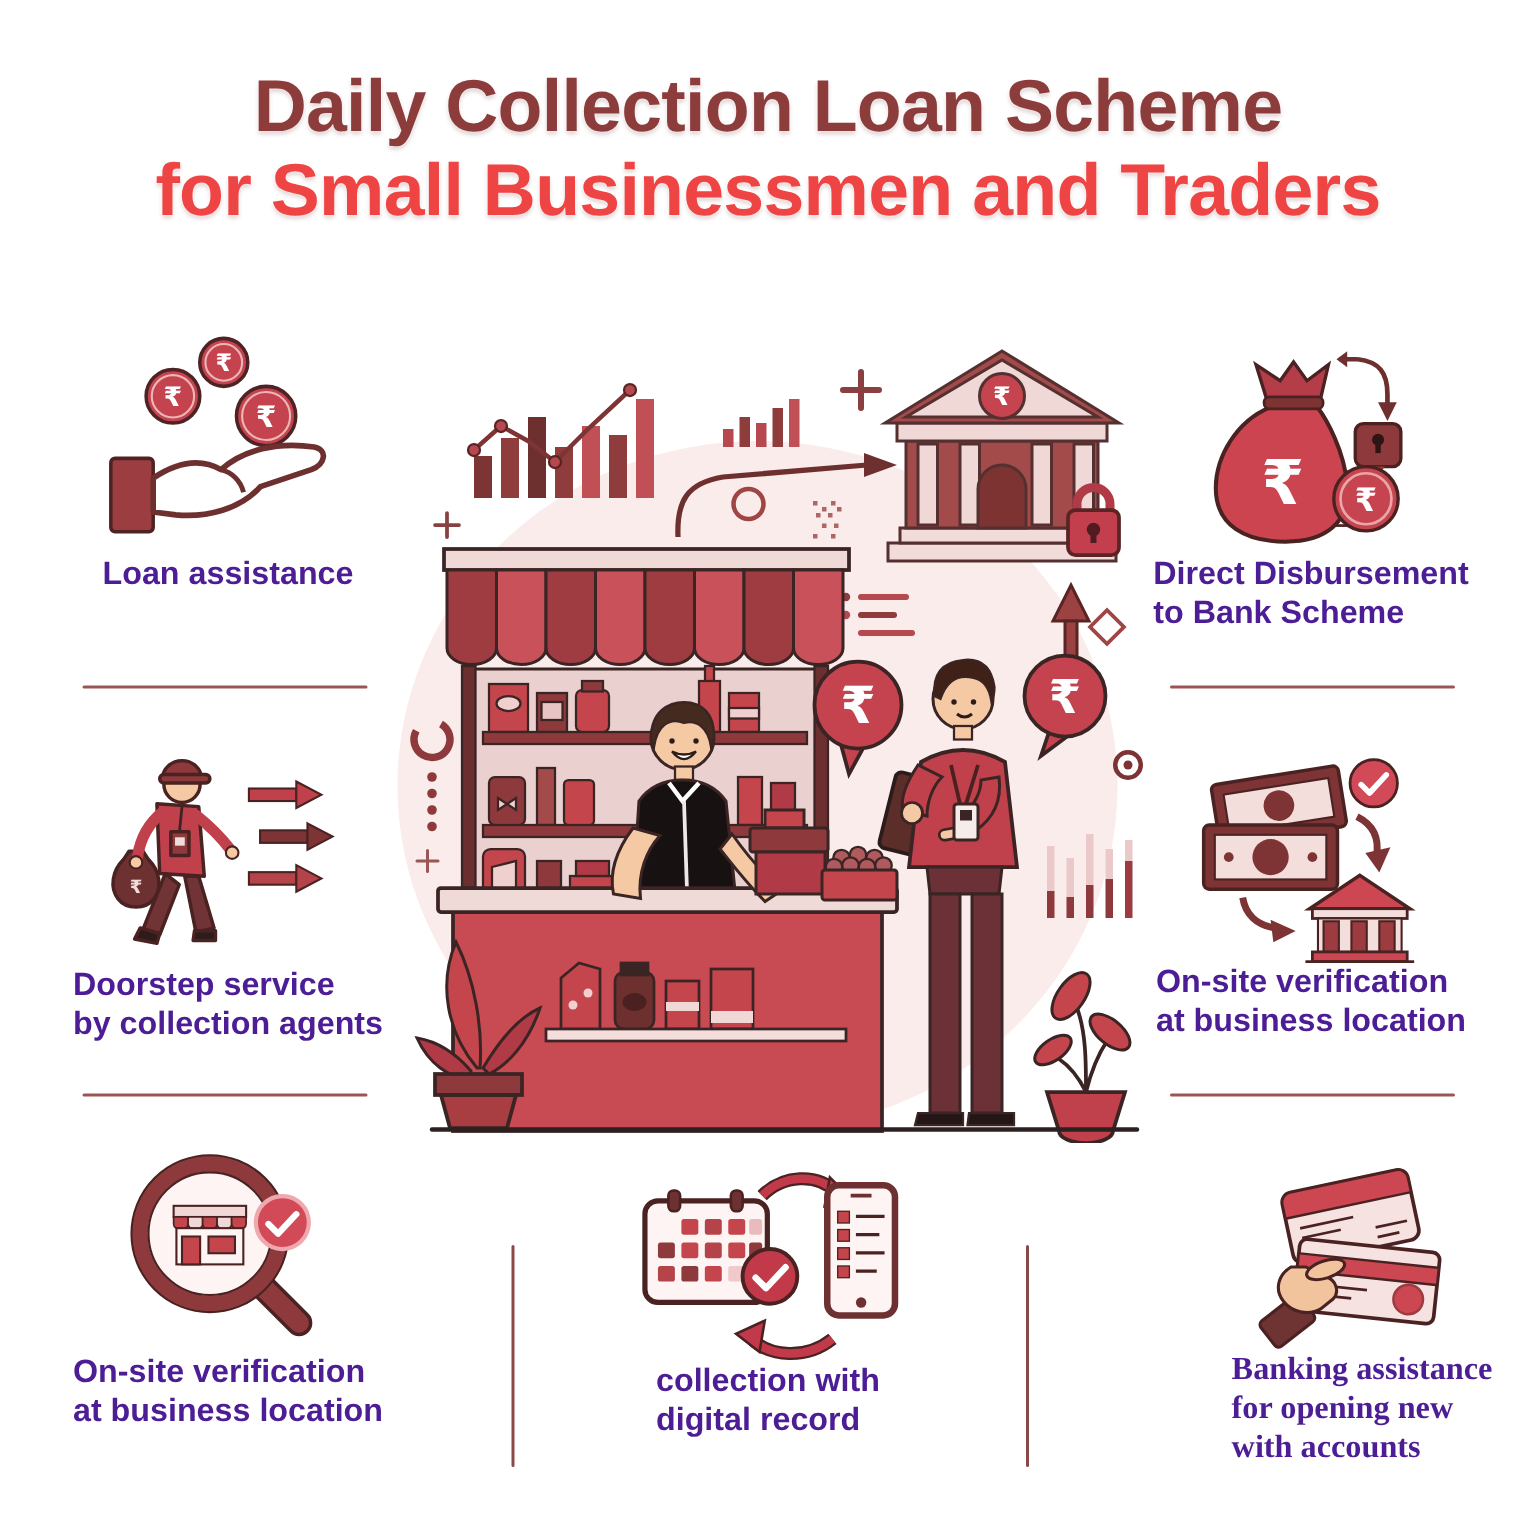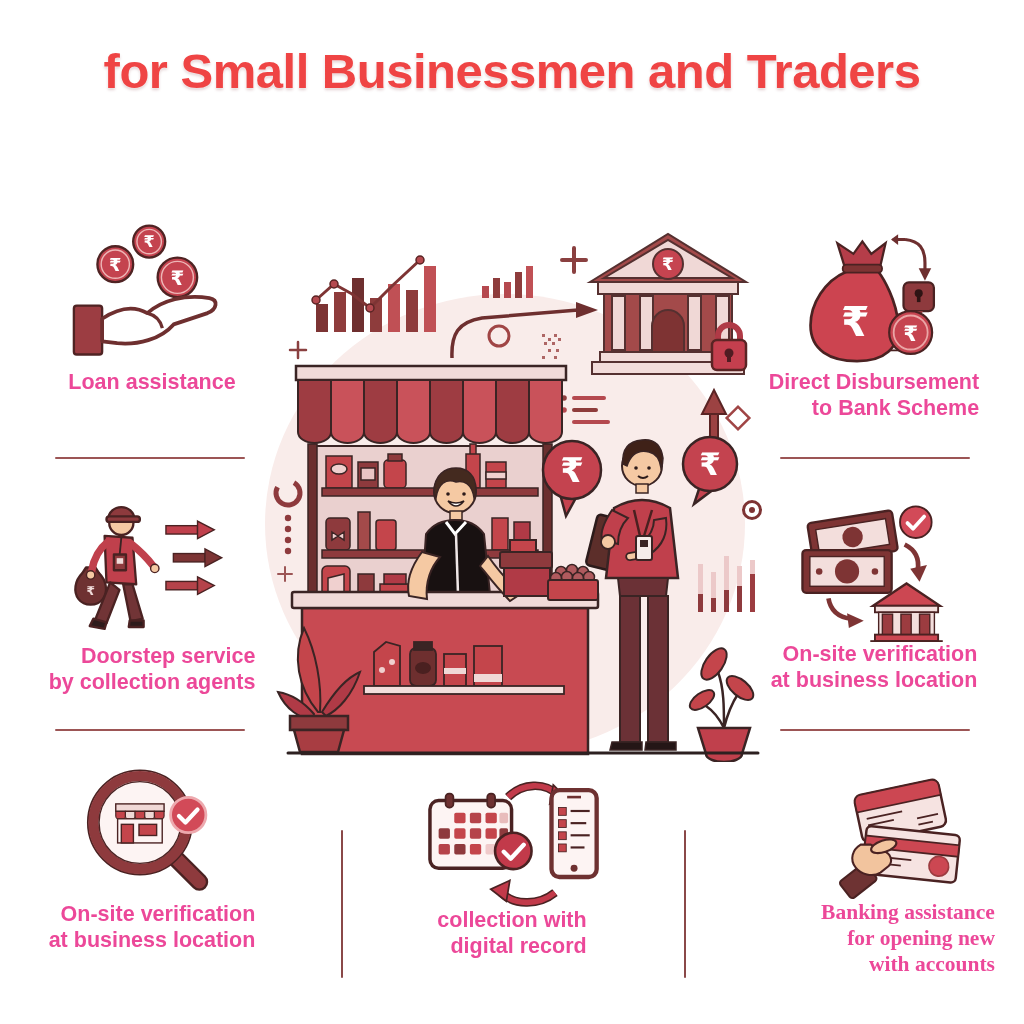--- a/index.html
+++ b/index.html
@@ -4,33 +4,34 @@
 <style>
   html,body{margin:0;padding:0;background:#fff;}
   .stage{position:relative;width:1024px;height:1024px;background:#ffffff;overflow:hidden;
          font-family:"Liberation Sans","DejaVu Sans",sans-serif;}
   .title{position:absolute;top:44px;left:0;width:1024px;text-align:center;line-height:1.14;
          font-weight:bold;letter-spacing:-0.5px;}
   .title .t1{display:block;font-size:49px;color:#8d3c3c;text-shadow:0 0 2px #fff,0 2px 3px rgba(90,30,30,.22);}
   .title .t2{display:block;font-size:49px;color:#ef4444;text-shadow:0 0 2px #fff,0 2px 3px rgba(120,30,40,.22);}
   .feature{position:absolute;display:flex;flex-direction:column;align-items:center;}
   .feature .ic{display:flex;align-items:flex-end;justify-content:center;}
-  .label{text-align:right;font-size:21.5px;font-weight:600;color:#ec4899;line-height:1.2;
+  .label{text-align:left;font-size:21.5px;font-weight:600;color:#4c1d95;line-height:1.2;
          text-shadow:0 0 2px #fff;}
   .label span{display:block;}
   .hdiv{position:absolute;height:2px;background:#9c5555;border-radius:2px;}
   .vdiv{position:absolute;width:2px;background:#8a4848;border-radius:2px;}
   .scene{position:absolute;left:252px;top:222px;width:512px;height:540px;}
 </style>
 </head>
 <body>
 
 <div class="stage">
 
   <h1 class="title" style="margin:0;">
+    <span class="t1">Daily Collection Loan Scheme</span>
     <span class="t2">for Small Businessmen and Traders</span>
   </h1>
 
   <svg class="scene" viewBox="0 0 512 540">
     <ellipse cx="253" cy="302" rx="240" ry="230" fill="#f9ecea"></ellipse>
 
     <g transform="translate(64,38)">
       <rect x="0" y="44" width="12" height="28" fill="#7c3434"></rect>
       <rect x="18" y="32" width="12" height="40" fill="#8e3c3c"></rect>
       <rect x="36" y="18" width="12" height="54" fill="#6e2f2f"></rect>

